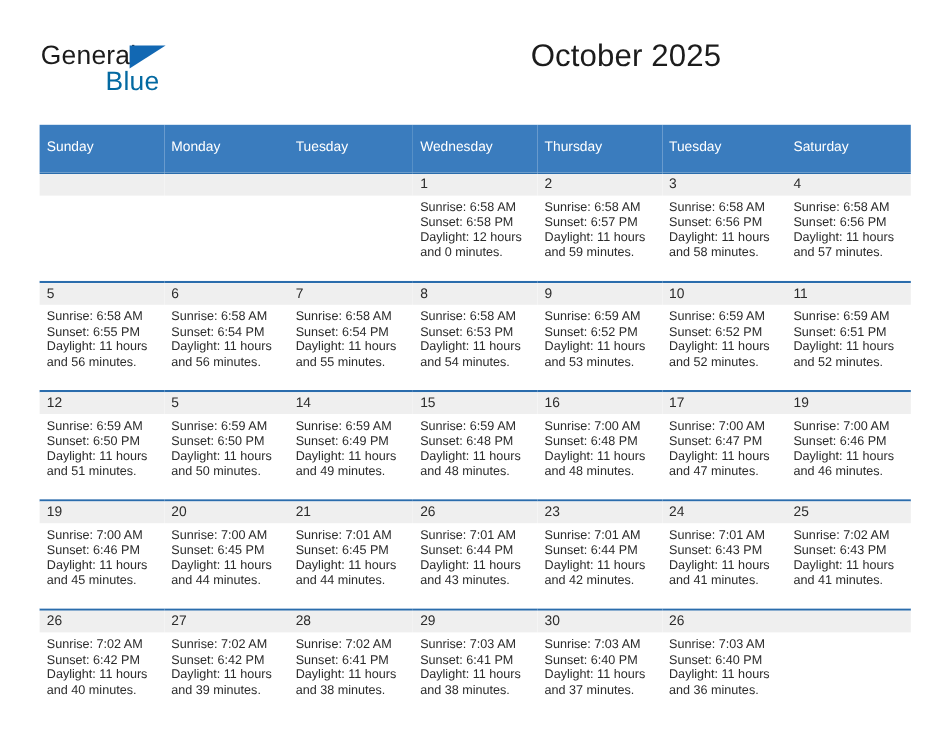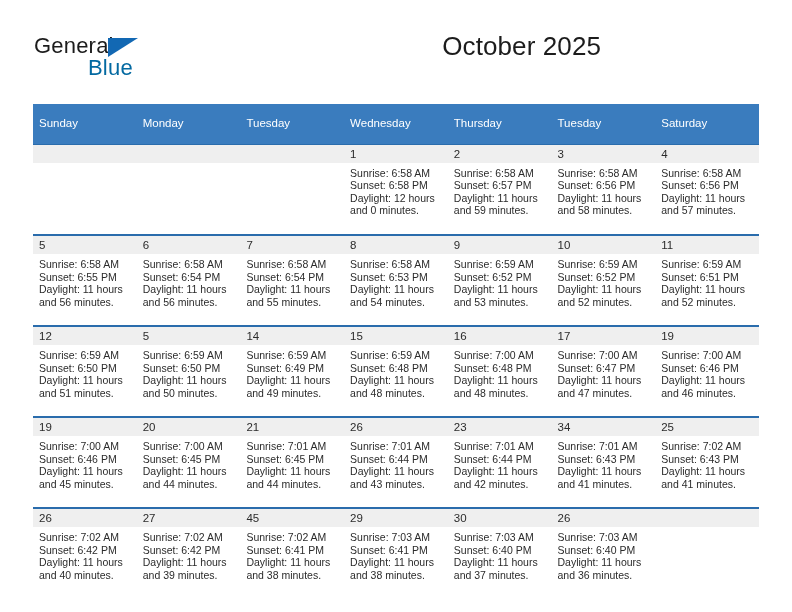--- a/index.html
+++ b/index.html
@@ -408,21 +408,21 @@
             <div class="cell">
               <div class="daynum-bar">23</div>
               <div class="cell-body">Sunrise: 7:01 AM
 Sunset: 6:44 PM
 Daylight: 11 hours
 and 42 minutes.</div>
             </div>
           </td>
         <td>
             <div class="cell">
-              <div class="daynum-bar">34</div>
+              <div class="daynum-bar">24</div>
               <div class="cell-body">Sunrise: 7:01 AM
 Sunset: 6:43 PM
 Daylight: 11 hours
 and 41 minutes.</div>
             </div>
           </td>
         <td>
             <div class="cell">
               <div class="daynum-bar">25</div>
               <div class="cell-body">Sunrise: 7:02 AM
@@ -447,21 +447,21 @@
             <div class="cell">
               <div class="daynum-bar">27</div>
               <div class="cell-body">Sunrise: 7:02 AM
 Sunset: 6:42 PM
 Daylight: 11 hours
 and 39 minutes.</div>
             </div>
           </td>
         <td>
             <div class="cell">
-              <div class="daynum-bar">45</div>
+              <div class="daynum-bar">28</div>
               <div class="cell-body">Sunrise: 7:02 AM
 Sunset: 6:41 PM
 Daylight: 11 hours
 and 38 minutes.</div>
             </div>
           </td>
         <td>
             <div class="cell">
               <div class="daynum-bar">29</div>
               <div class="cell-body">Sunrise: 7:03 AM

